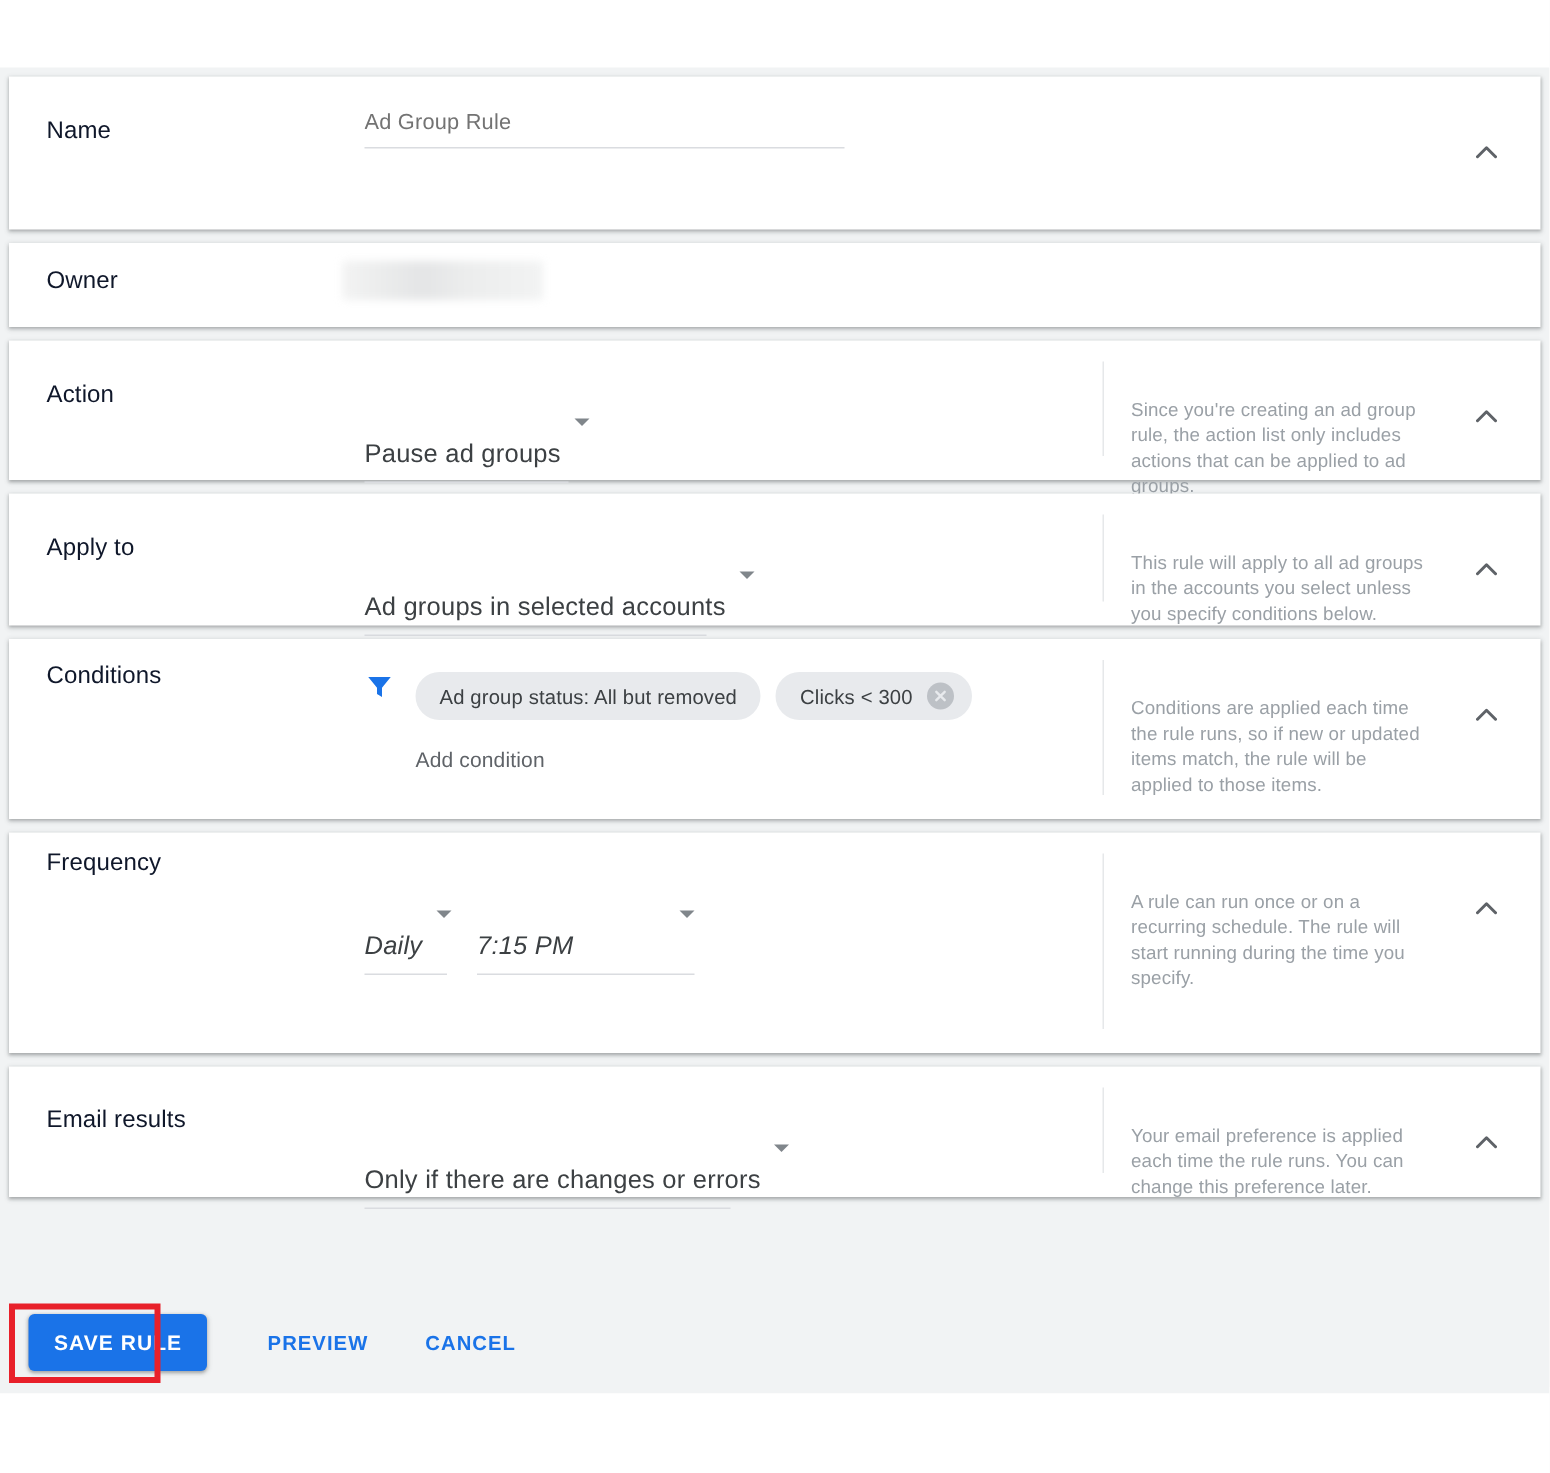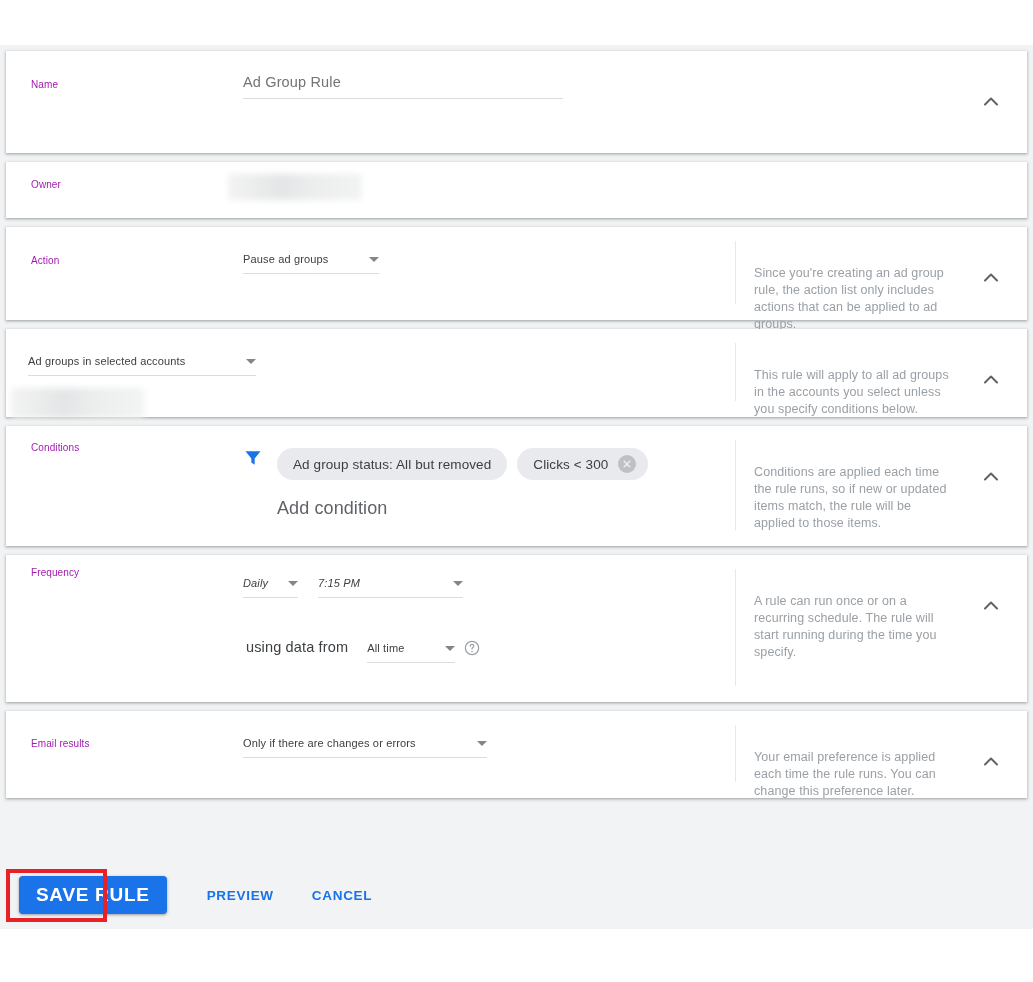--- a/index.html
+++ b/index.html
@@ -38,22 +38,22 @@
     margin: 0 6px 9px 6px;
     box-shadow: 0 1px 2px 0 rgba(60,64,67,.30), 0 1px 3px 1px rgba(60,64,67,.15);
     display: flex;
     box-sizing: border-box;
   }
   .card-label {
     width: 215px;
     flex: 0 0 215px;
     padding: 28px 0 0 25px;
     box-sizing: border-box;
-    font-size: 10px;
-    color: #a21caf;
+    font-size: 16px;
+    color: #0f172a;
     letter-spacing: .1px;
   }
   .card-body {
     flex: 1 1 auto;
     padding: 22px 0 0 0;
     box-sizing: border-box;
     min-width: 0;
   }
   .card-help {
     flex: 0 0 292px;
@@ -151,24 +151,25 @@
     margin-left: 22px;
     cursor: pointer;
   }
   .select-inner {
     display: inline-flex;
     align-items: center;
     border-bottom: 1px solid #dadce0;
     padding-bottom: 8px;
   }
   .select-value {
-    font-size: 11px;
+    font-size: 17px;
     color: #3c4043;
     letter-spacing: .15px;
     white-space: nowrap;
+    margin-top: 44px;
   }
   .caret {
     margin-left: 9px;
     width: 0;
     height: 0;
     border-left: 5px solid transparent;
     border-right: 5px solid transparent;
     border-top: 5px solid #80868b;
   }
   .select.w-action .select-inner { width: 136px; justify-content: space-between; }
@@ -213,21 +214,21 @@
     border-radius: 50%;
     background: #bdc1c6;
     display: inline-flex;
     align-items: center;
     justify-content: center;
     cursor: pointer;
   }
   .add-condition {
     margin-left: 56px;
     margin-top: 18px;
-    font-size: 18px;
+    font-size: 14px;
     color: #5f6368;
     letter-spacing: .1px;
     cursor: pointer;
     display: inline-block;
     text-align: center;
   }
 
   
   .freq-row1 {
     display: flex;
@@ -265,21 +266,21 @@
     height: 68px;
     background: #f1f3f4;
     display: flex;
     align-items: center;
     padding-left: 19px;
     box-sizing: border-box;
   }
   .save-btn {
     background: #1a73e8;
     color: #ffffff;
-    font-size: 19px;
+    font-size: 14px;
     font-weight: bold;
     letter-spacing: .7px;
     border: none;
     border-radius: 4px;
     height: 38px;
     padding: 0 17px;
     cursor: pointer;
     font-family: "Liberation Sans", sans-serif;
     box-shadow: 0 1px 2px 0 rgba(60,64,67,.30), 0 1px 3px 1px rgba(60,64,67,.15);
   }
@@ -364,20 +365,21 @@
         <div class="help-text">Since you're creating an ad group rule, the action list only includes actions that can be applied to ad groups.</div>
         <div class="collapse-btn">
           <svg class="chev" width="14" height="9" viewBox="0 0 14 9">
             <path d="M1 7.5 L7 1.5 L13 7.5" stroke="#5f6368" stroke-width="2" fill="none" stroke-linecap="round" stroke-linejoin="round"></path>
           </svg>
         </div>
       </div>
     </div>
 
     <div class="card card-apply">
+      <div class="card-label">Apply to</div>
       <div class="card-body">
         <div class="select w-apply">
           <div class="select-inner">
             <span class="select-value">Ad groups in selected accounts</span>
             <span class="caret"></span>
           </div>
         </div>
         <div class="redacted redacted-apply"></div>
       </div>
       <div class="card-help">

